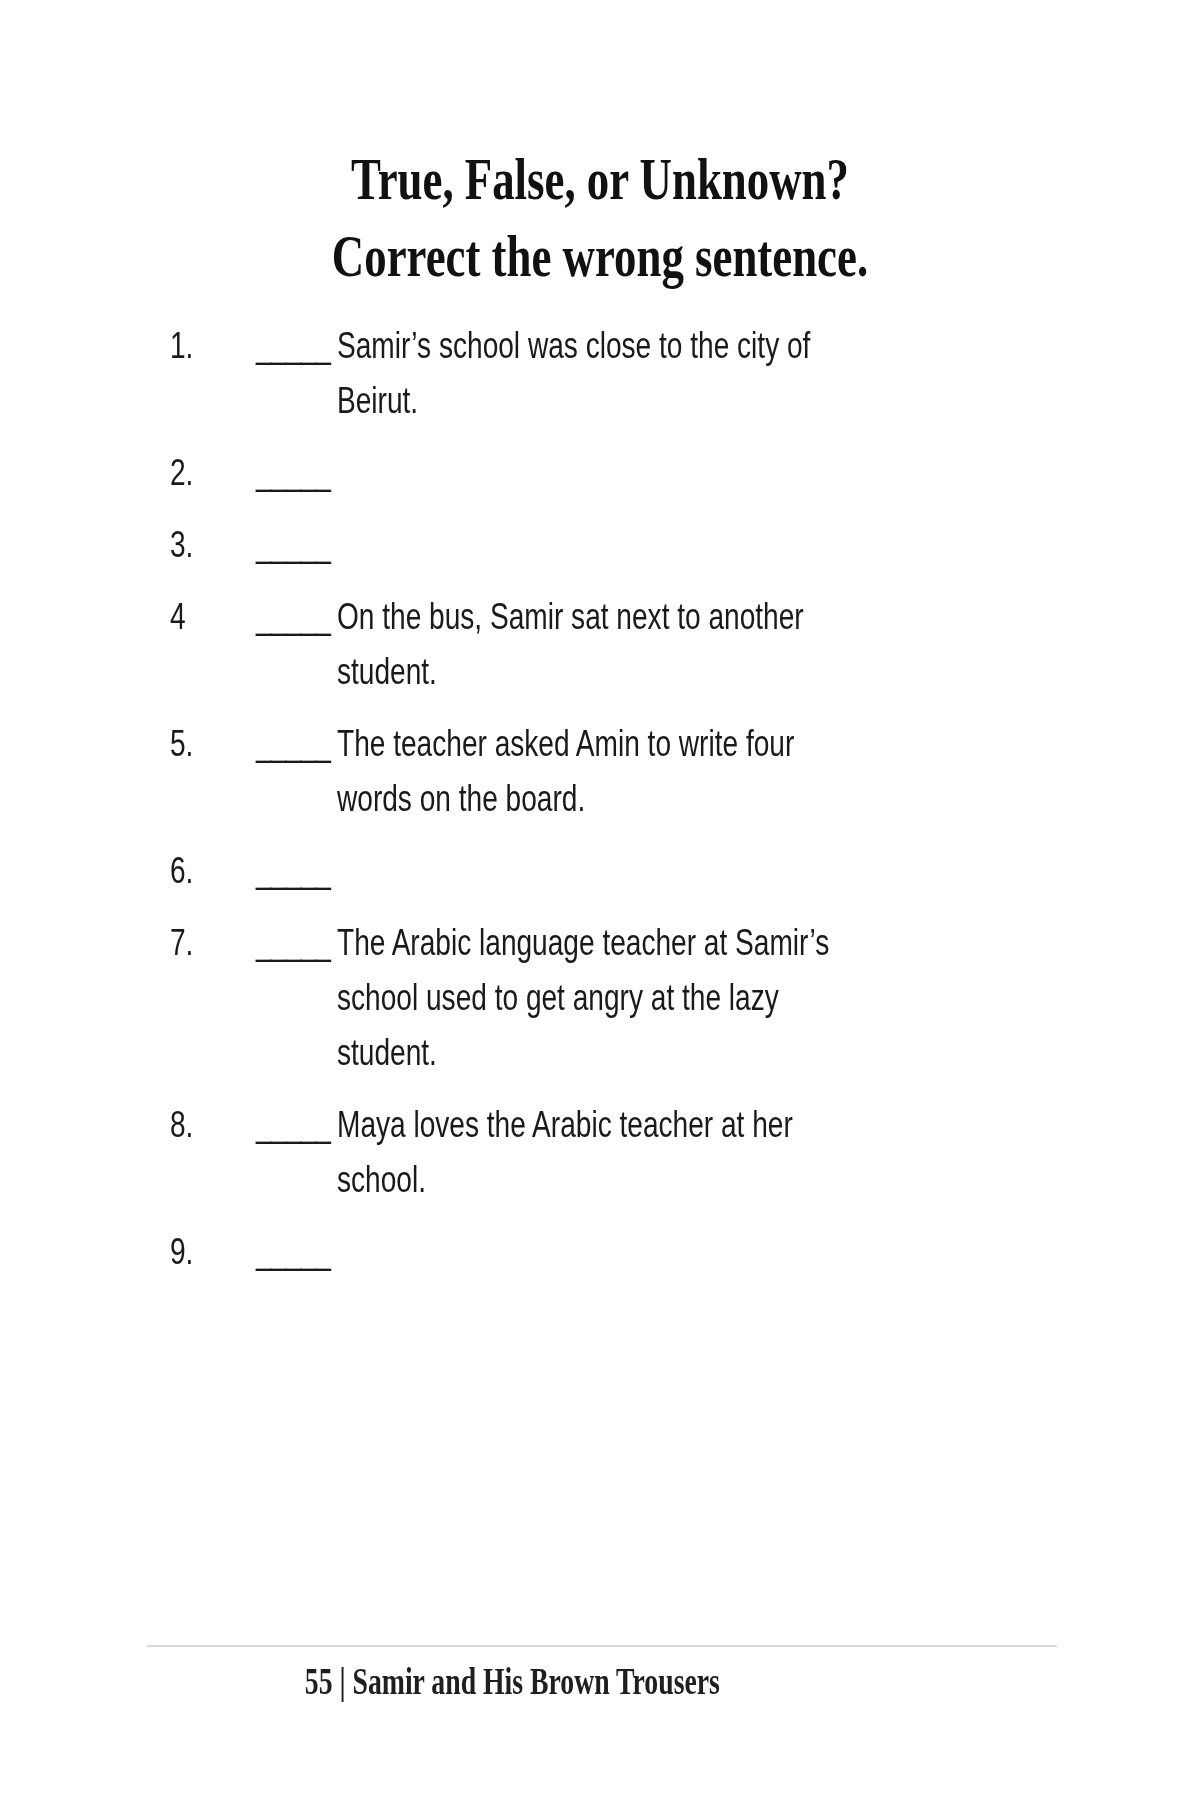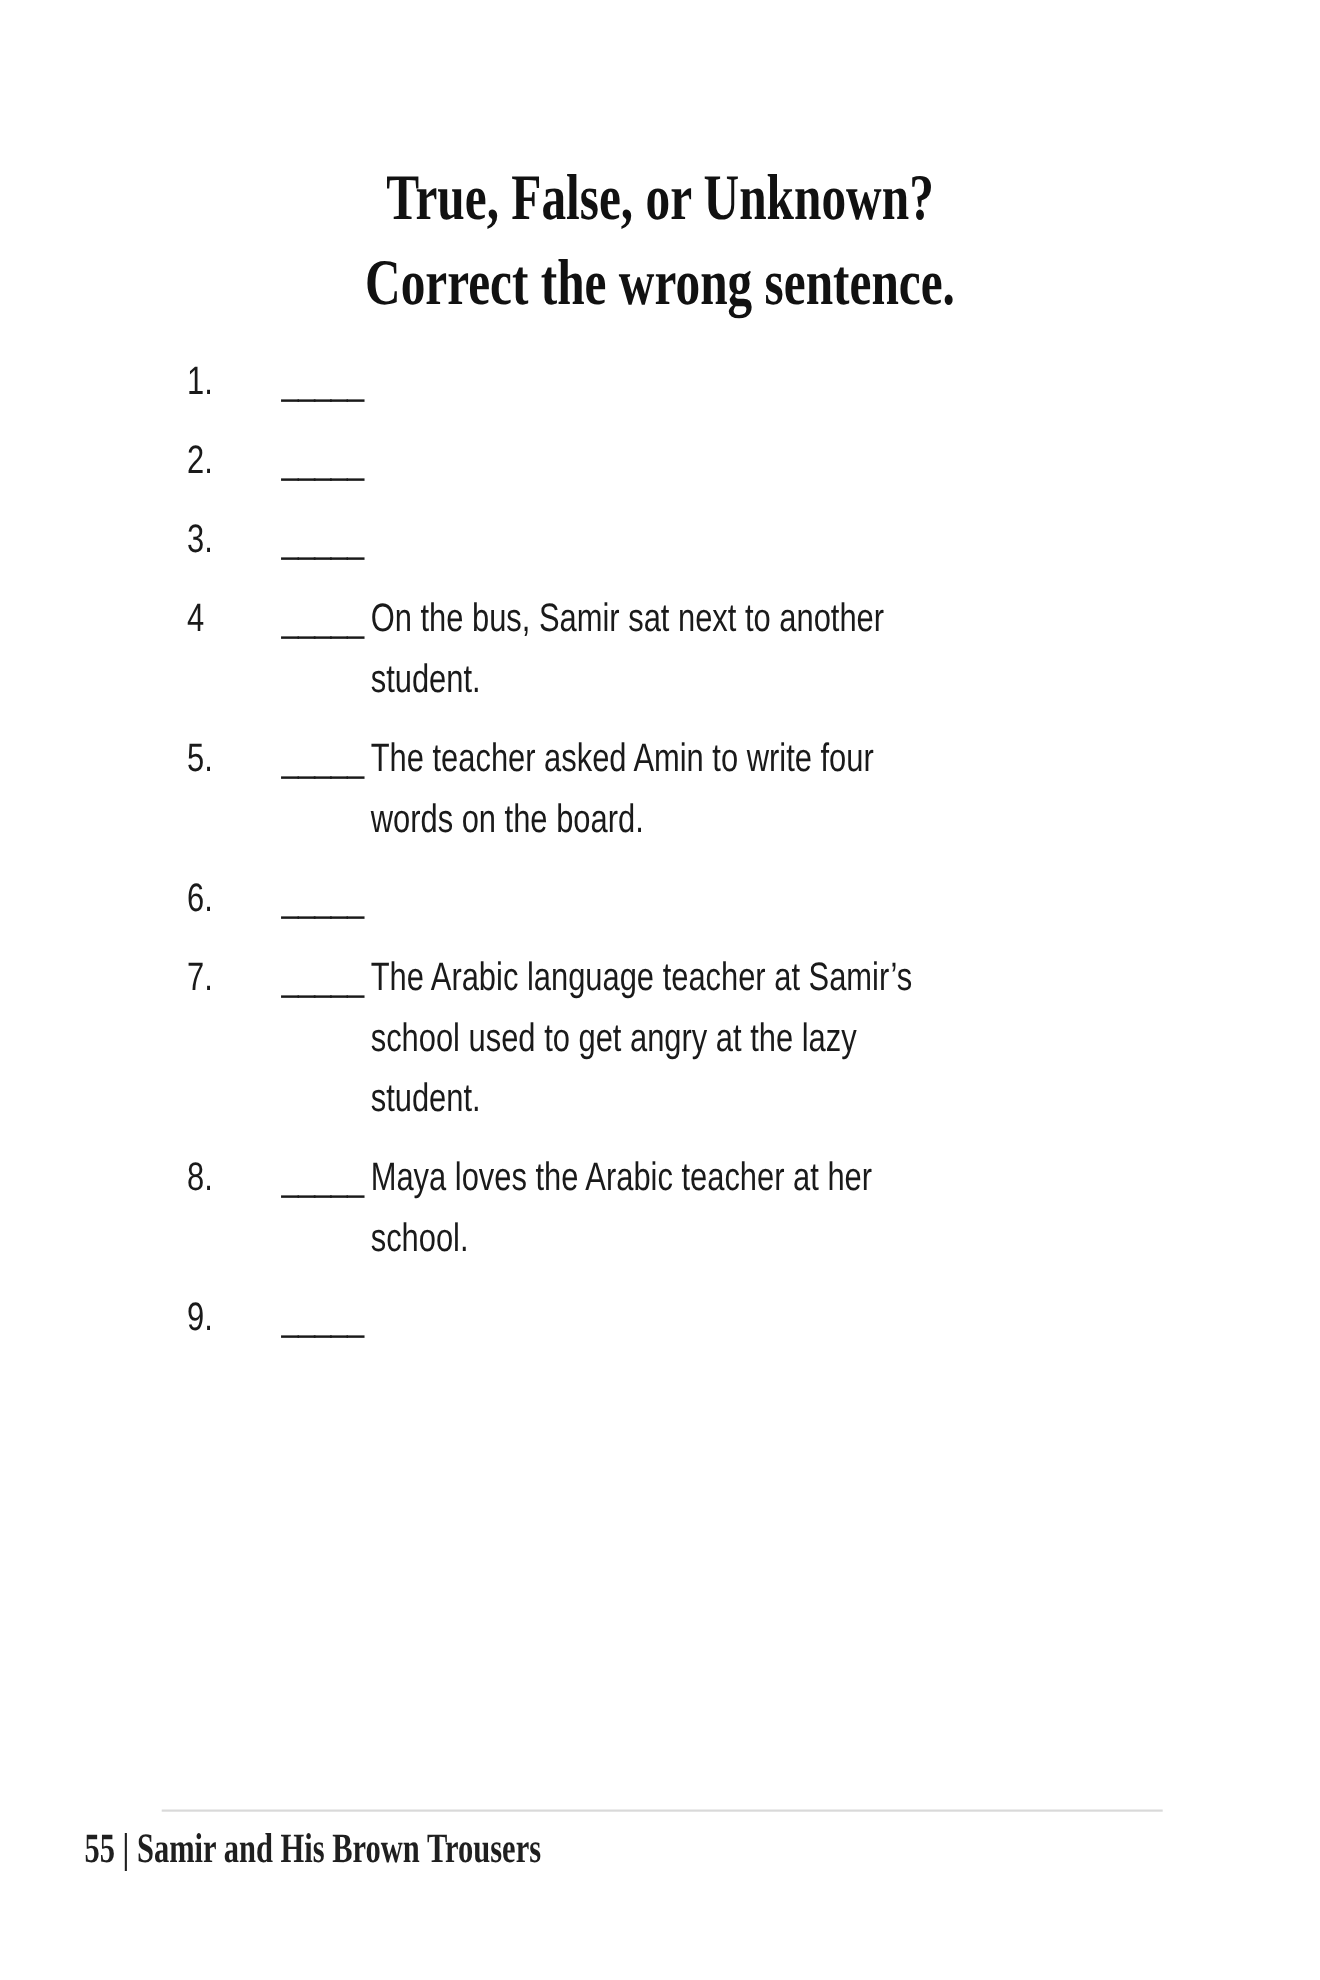--- a/index.html
+++ b/index.html
@@ -3,21 +3,20 @@
 <meta charset="utf-8">
 <style>
   html, body { margin: 0; padding: 0; background: #ffffff; }
   .page {
     position: relative;
     width: 1200px;
     height: 1800px;
     background: #ffffff;
     overflow: hidden;
     font-family: "Liberation Sans", sans-serif;
-    border-radius: 20px;
   }
 
   
   .title {
     position: absolute;
     top: 141px;
     left: 0;
     width: 1200px;
     text-align: center;
     font-family: "Liberation Serif", serif;
@@ -79,21 +78,21 @@
     left: 147px;
     width: 910px;
     height: 2px;
     background: #d9d9d9;
   }
   .footer {
     position: absolute;
     top: 1659px;
     left: 0;
     width: 1024px;
-    text-align: left;
+    text-align: center;
     font-family: "Liberation Serif", serif;
     font-weight: 700;
     font-size: 38px;
     line-height: 44px;
     color: #1f1f1f;
   }
   .footer .ftext {
     display: inline-block;
     transform: scaleX(0.73);
     transform-origin: 50% 50%;
@@ -108,20 +107,24 @@
   <div class="title">
     <div class="tl">True, False, or Unknown?</div>
     <div class="tl">Correct the wrong sentence.</div>
   </div>
 
   <div class="list">
 
     <div class="item">
       <div class="inum">1.</div>
       <div class="blankcol"><span class="blank">_____</span></div>
+      <div class="textcol">
+        <div class="tline">Samir’s school was close to the city of</div>
+        <div class="tline">Beirut.</div>
+      </div>
     </div>
 
     <div class="item">
       <div class="inum">2.</div>
       <div class="blankcol"><span class="blank">_____</span></div>
     </div>
 
     <div class="item">
       <div class="inum">3.</div>
       <div class="blankcol"><span class="blank">_____</span></div>

